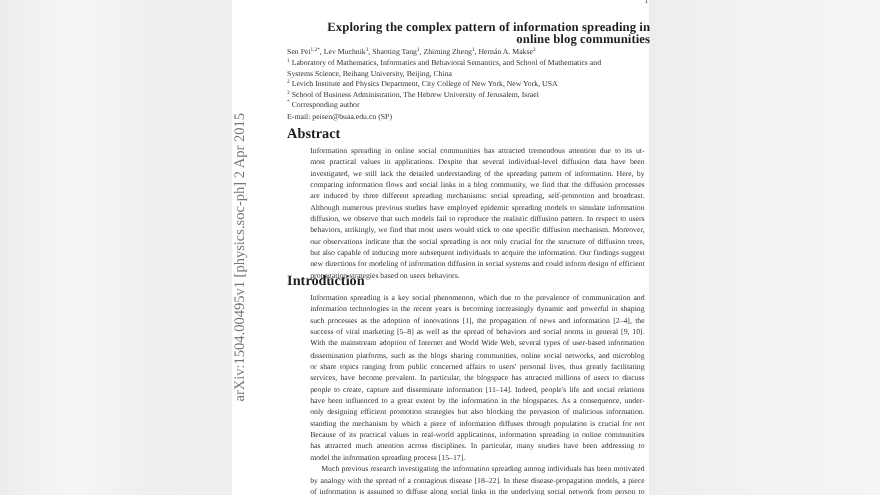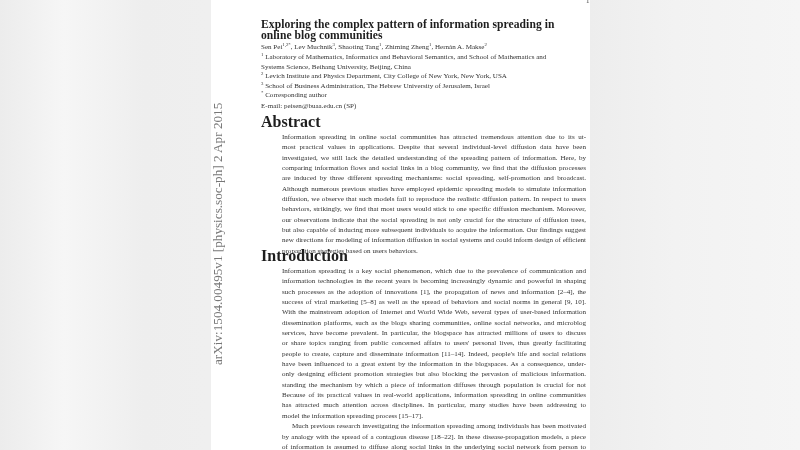--- a/index.html
+++ b/index.html
@@ -25,29 +25,30 @@
       position:absolute; left:211px; top:125px; width:14px; height:240px;
       font-size:13.2px; color:#777;
       writing-mode:vertical-rl; transform:rotate(180deg);
       white-space:nowrap; line-height:14px; text-align:left;
       font-family:"Liberation Serif", serif;
     }
     .title {
       position:absolute; left:261px; top:20px; width:330px;
       font-size:11.6px; font-weight:bold; line-height:10.5px; color:#1e1e1e;
       letter-spacing:0.05px;
+      text-align:right;
     }
     .small {
       position:absolute; left:261px; width:330px;
       font-size:7.05px; line-height:9.6px; color:#333;
       white-space:nowrap;
     }
     .small sup { font-size:4.8px; vertical-align:3px; line-height:0; }
     .section {
-      position:absolute; left:261px; font-size:16px; font-weight:bold; color:#1e1e1e;
+      position:absolute; left:261px; font-size:13px; font-weight:bold; color:#1e1e1e;
     }
     .para {
       position:absolute; left:261px; width:325px;
       font-size:7.05px; line-height:10.35px; color:#333;
     }
     .para .ln { display:block; white-space:nowrap; text-align:justify; text-align-last:justify; height:10.35px; overflow:visible;margin-left:21px; }
     .para .ln.last { text-align-last:left; }
     .para .ln.indent { text-indent:10px; }
   </style>
 </head>
@@ -108,22 +109,22 @@
 
 <div class="section" style="top:247px;text-align:right;">Introduction</div>
 
 <div class="para" style="top:266px;">
   <span class="ln">Information spreading is a key social phenomenon, which due to the prevalence of communication and</span>
   <span class="ln">information technologies in the recent years is becoming increasingly dynamic and powerful in shaping</span>
   <span class="ln">such processes as the adoption of innovations [1], the propagation of news and information [2–4], the</span>
   <span class="ln">success of viral marketing [5–8] as well as the spread of behaviors and social norms in general [9, 10].</span>
   <span class="ln">With the mainstream adoption of Internet and World Wide Web, several types of user-based information</span>
   <span class="ln">dissemination platforms, such as the blogs sharing communities, online social networks, and microblog</span>
+  <span class="ln">or share topics ranging from public concerned affairs to users' personal lives, thus greatly facilitating</span>
   <span class="ln">services, have become prevalent.  In particular, the blogspace has attracted millions of users to discuss</span>
-  <span class="ln">or share topics ranging from public concerned affairs to users' personal lives, thus greatly facilitating</span>
   <span class="ln">people to create, capture and disseminate information [11–14]. Indeed, people's life and social relations</span>
   <span class="ln">have been influenced to a great extent by the information in the blogspaces.  As a consequence, under-</span>
   <span class="ln">only designing efficient promotion strategies but also blocking the pervasion of malicious information.</span>
   <span class="ln">standing the mechanism by which a piece of information diffuses through population is crucial for not</span>
   <span class="ln">Because of its practical values in real-world applications, information spreading in online communities</span>
   <span class="ln">has attracted much attention across disciplines.  In particular, many studies have been addressing to</span>
   <span class="ln last">model the information spreading process [15–17].</span>
   <span class="ln indent">Much previous research investigating the information spreading among individuals has been motivated</span>
   <span class="ln">by analogy with the spread of a contagious disease [18–22]. In these disease-propagation models, a piece</span>
   <span class="ln">of information is assumed to diffuse along social links in the underlying social network from person to</span>

